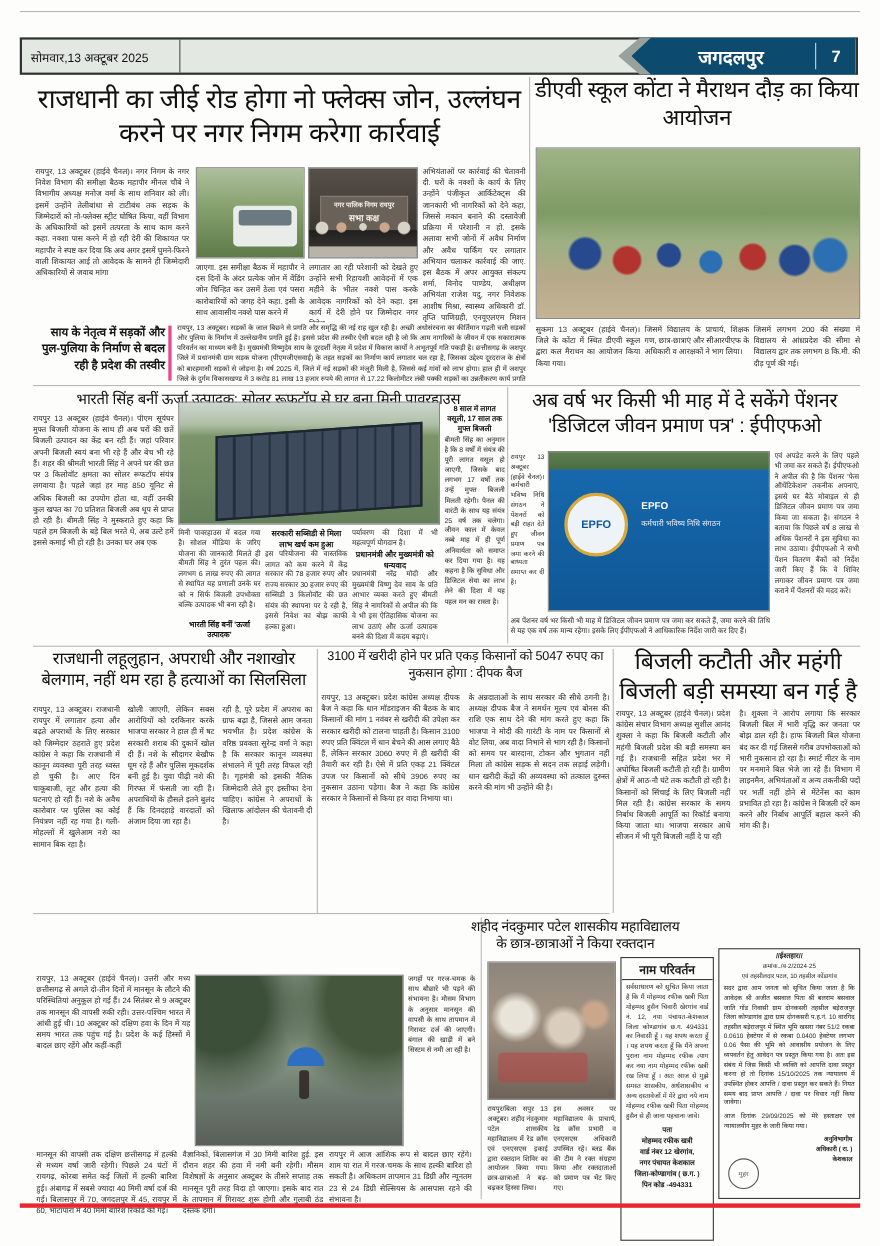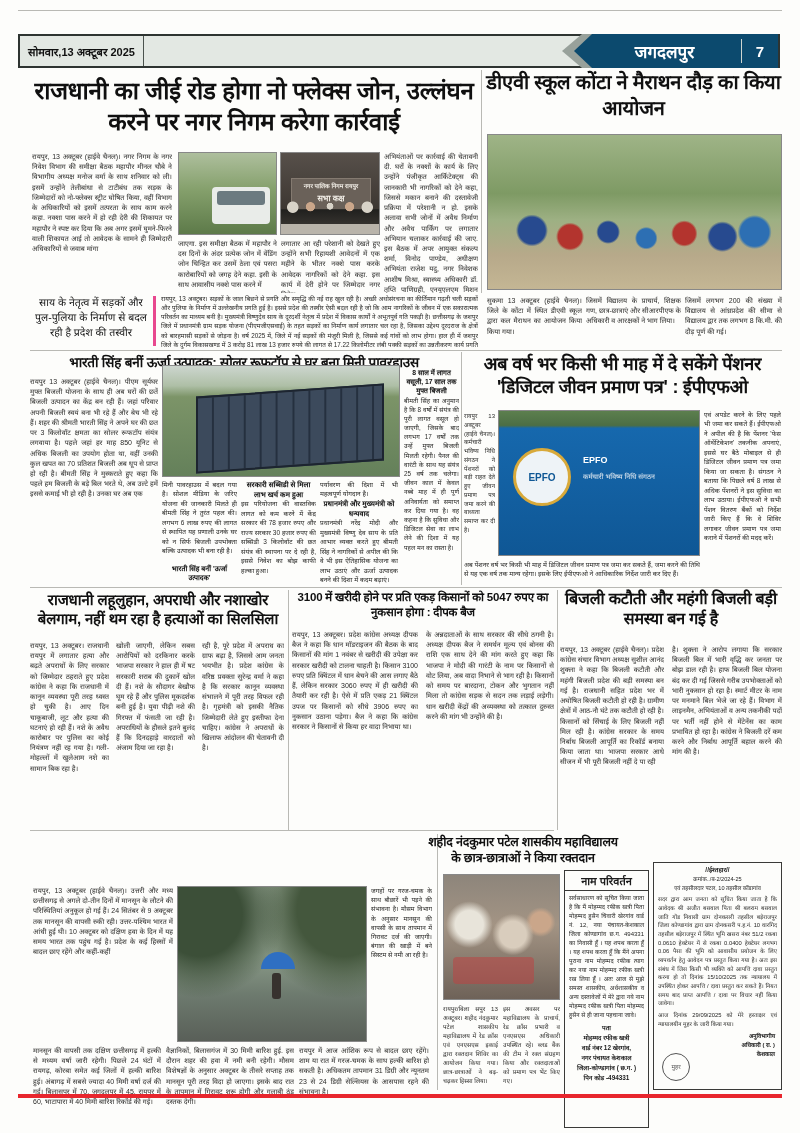--- a/index.html
+++ b/index.html
@@ -1,30 +1,30 @@
 <!DOCTYPE html>
 <html><head>
 <meta charset="utf-8">
 <style>
   html,body{margin:0;padding:0;background:#e9e9e7;}
   #paper{position:relative;width:800px;height:1133px;background:#fdfdfb;margin:0 auto;
          font-family:"Liberation Sans","DejaVu Sans",sans-serif;color:#1c1c1c;overflow:hidden;}
   .abs{position:absolute;}
   .hairline-v{position:absolute;width:1px;background:#b9b9b4;}
   .hairline-h{position:absolute;height:1px;background:#b9b9b4;}
-  .art-head{font-weight:700;color:#101010;text-align:center;letter-spacing:-0.2px;line-height:1.28;overflow:hidden;}
+  .art-head{font-weight:400;color:#101010;text-align:center;letter-spacing:-0.2px;line-height:1.28;overflow:hidden;}
   .bodytxt{font-size:7px;line-height:1.46;text-align:justify;color:#2a2a28;overflow:hidden;}
   .bodytxt-sm{font-size:6.3px;line-height:1.45;text-align:justify;color:#2a2a28;overflow:hidden;}
   .subhead{font-weight:700;font-size:7.2px;text-align:center;line-height:1.35;color:#111;}
   .prelines{white-space:pre-line;}
   
   #masthead{position:absolute;left:18px;top:34px;width:762px;height:34px;background:#e3e8e3;
             border:2px solid #2e3431;box-sizing:border-box;}
   .mast-date{position:absolute;left:8px;top:0;height:100%;display:flex;align-items:center;
-             font-weight:700;font-size:11px;color:#111;padding-right:8px;border-right:1.5px solid #4a524d;}
+             font-weight:400;font-size:11px;color:#111;padding-right:28px;border-right:1.5px solid #4a524d;}
   .mast-title{position:absolute;left:0;right:0;top:0;height:100%;display:flex;align-items:center;justify-content:center;
               font-weight:700;font-size:16px;color:#0c0c0c;}
   .mast-right-shadow{position:absolute;right:0;top:-2px;height:34px;width:216px;background:#98a19b;
                      clip-path:polygon(20px 0,100% 0,100% 100%,20px 100%,0 50%);}
   .mast-right{position:absolute;right:0;top:-2px;height:34px;width:204px;background:#0c4a6e;
               clip-path:polygon(18px 0,100% 0,100% 100%,18px 100%,0 50%);display:flex;align-items:center;}
   .mast-edition{flex:1;text-align:center;color:#fff;font-weight:700;font-size:17px;padding-left:14px;}
   .mast-sep{width:1px;height:70%;background:#cfd5d0;}
   .mast-page{width:36px;text-align:center;color:#fff;font-weight:700;font-size:15px;}
   
@@ -74,21 +74,21 @@
   .umbrella{position:absolute;left:44%;top:42%;width:34px;height:17px;background:#2f6fc2;
             border-radius:34px 34px 0 0;}
   .umb-person{position:absolute;left:50%;top:56%;width:9px;height:26px;background:#37322e;border-radius:3px;}
   .ph-blood{background:
        radial-gradient(circle at 22% 40%,#e8e4da 12%,transparent 20%),
        radial-gradient(circle at 60% 48%,#d9cdbd 14%,transparent 22%),
        radial-gradient(circle at 84% 38%,#caa68a 8%,transparent 12%),
        linear-gradient(180deg,#8d857b 0%,#a39484 40%,#6e6258 100%);}
   .blood-bed{position:absolute;left:8%;bottom:12%;width:70%;height:22%;background:#b44; opacity:.55;border-radius:4px;}
   
-  #callout-box{font-weight:400;font-size:10.5px;line-height:1.45;text-align:center;color:#151515;}
+  #callout-box{font-weight:700;font-size:10.5px;line-height:1.45;text-align:right;color:#151515;}
   #callout-rule{position:absolute;background:#e8488f;}
   .red-line{position:absolute;background:#e8262d;}
   
   .cl-box{position:absolute;border:1.5px solid #3a3a38;box-sizing:border-box;background:#fdfdfb;overflow:hidden;}
   .cl-title{font-weight:700;font-size:11px;text-align:center;border-bottom:1.5px solid #3a3a38;padding:2px 0;}
   .cl-body{font-size:6px;line-height:1.5;text-align:justify;padding:3px 4px;color:#262624;}
   .cl-center{font-size:6.4px;font-weight:700;text-align:center;line-height:1.55;}
   .stamp{position:absolute;left:8px;bottom:8px;width:26px;height:26px;border:1.5px solid #555;border-radius:50%;
          display:flex;align-items:center;justify-content:center;font-size:6px;color:#555;}
 </style>
@@ -203,21 +203,21 @@
   <div class="abs bodytxt" style="left:202px;top:641px;width:82px;height:188px;">रही है, पूरे प्रदेश में अपराध का ग्राफ बढ़ा है, जिससे आम जनता भयभीत है। प्रदेश कांग्रेस के वरिष्ठ प्रवक्ता सुरेन्द्र वर्मा ने कहा है कि सरकार कानून व्यवस्था संभालने में पूरी तरह विफल रही है। गृहमंत्री को इसकी नैतिक जिम्मेदारी लेते हुए इस्तीफा देना चाहिए। कांग्रेस ने अपराधों के खिलाफ आंदोलन की चेतावनी दी है।</div>
 
   <div class="hairline-v" style="left:288px;top:590px;height:240px;"></div>
 
   <div class="abs art-head" style="left:292px;top:590px;width:262px;height:36px;font-size:11.5px;">3100 में खरीदी होने पर प्रति एकड़ किसानों को 5047 रुपए का नुकसान होगा : दीपक बैज</div>
   <div class="abs bodytxt" style="left:292px;top:630px;width:126px;height:199px;">रायपुर, 13 अक्टूबर। प्रदेश कांग्रेस अध्यक्ष दीपक बैज ने कहा कि धान मॉडराइजन की बैठक के बाद किसानों की मांग 1 नवंबर से खरीदी की उपेक्षा कर सरकार खरीदी को टालना चाहती है। किसान 3100 रुपए प्रति क्विंटल में धान बेचने की आस लगाए बैठे हैं, लेकिन सरकार 3060 रुपए में ही खरीदी की तैयारी कर रही है। ऐसे में प्रति एकड़ 21 क्विंटल उपज पर किसानों को सीधे 3906 रुपए का नुकसान उठाना पड़ेगा। बैज ने कहा कि कांग्रेस सरकार ने किसानों से किया हर वादा निभाया था।</div>
   <div class="abs bodytxt" style="left:426px;top:630px;width:128px;height:199px;">के अन्नदाताओं के साथ सरकार की सीधे ठगनी है। अध्यक्ष दीपक बैज ने समर्थन मूल्य एवं बोनस की राशि एक साथ देने की मांग करते हुए कहा कि भाजपा ने मोदी की गारंटी के नाम पर किसानों से वोट लिया, अब वादा निभाने से भाग रही है। किसानों को समय पर बारदाना, टोकन और भुगतान नहीं मिला तो कांग्रेस सड़क से सदन तक लड़ाई लड़ेगी। धान खरीदी केंद्रों की अव्यवस्था को तत्काल दुरुस्त करने की मांग भी उन्होंने की है।</div>
 
   <div class="hairline-v" style="left:557px;top:590px;height:240px;"></div>
 
-  <div class="abs art-head" style="left:560px;top:589px;width:222px;height:52px;font-size:16px;">बिजली कटौती और महंगी बिजली बड़ी समस्या बन गई है</div>
+  <div class="abs art-head" style="left:560px;top:589px;width:222px;height:52px;font-size:21px;">बिजली कटौती और महंगी बिजली बड़ी समस्या बन गई है</div>
   <div class="abs bodytxt" style="left:560px;top:645px;width:104px;height:221px;">रायपुर, 13 अक्टूबर (हाईवे चैनल)। प्रदेश कांग्रेस संचार विभाग अध्यक्ष सुशील आनंद शुक्ला ने कहा कि बिजली कटौती और महंगी बिजली प्रदेश की बड़ी समस्या बन गई है। राजधानी सहित प्रदेश भर में अघोषित बिजली कटौती हो रही है। ग्रामीण क्षेत्रों में आठ-नौ घंटे तक कटौती हो रही है। किसानों को सिंचाई के लिए बिजली नहीं मिल रही है। कांग्रेस सरकार के समय निर्बाध बिजली आपूर्ति का रिकॉर्ड बनाया किया जाता था। भाजपा सरकार आधे सीजन में भी पूरी बिजली नहीं दे पा रही</div>
   <div class="abs bodytxt" style="left:672px;top:645px;width:110px;height:211px;">है। शुक्ला ने आरोप लगाया कि सरकार बिजली बिल में भारी वृद्धि कर जनता पर बोझ डाल रही है। हाफ बिजली बिल योजना बंद कर दी गई जिससे गरीब उपभोक्ताओं को भारी नुकसान हो रहा है। स्मार्ट मीटर के नाम पर मनमाने बिल भेजे जा रहे हैं। विभाग में लाइनमैन, अभियंताओं व अन्य तकनीकी पदों पर भर्ती नहीं होने से मेंटेनेंस का काम प्रभावित हो रहा है। कांग्रेस ने बिजली दरें कम करने और निर्बाध आपूर्ति बहाल करने की मांग की है।</div>
 
   <div class="hairline-h" style="left:30px;top:830px;width:524px;"></div>
 
   <div class="abs bodytxt" style="left:33px;top:886px;width:140px;height:156px;">रायपुर, 13 अक्टूबर (हाईवे चैनल)। उत्तरी और मध्य छत्तीसगढ़ से अगले दो-तीन दिनों में मानसून के लौटने की परिस्थितियां अनुकूल हो गई हैं। 24 सितंबर से 9 अक्टूबर तक मानसून की वापसी रुकी रही। उत्तर-पश्चिम भारत में आंधी हुई थी। 10 अक्टूबर को दक्षिण हवा के दिन में यह समय भारत तक पहुंच गई है। प्रदेश के कई हिस्सों में बादल छाए रहेंगे और कहीं-कहीं</div>
 
   <div class="photo ph-rain" style="left:177px;top:886px;width:190px;height:156px;">
     <div class="umbrella"></div>
     <div class="umb-person"></div>

